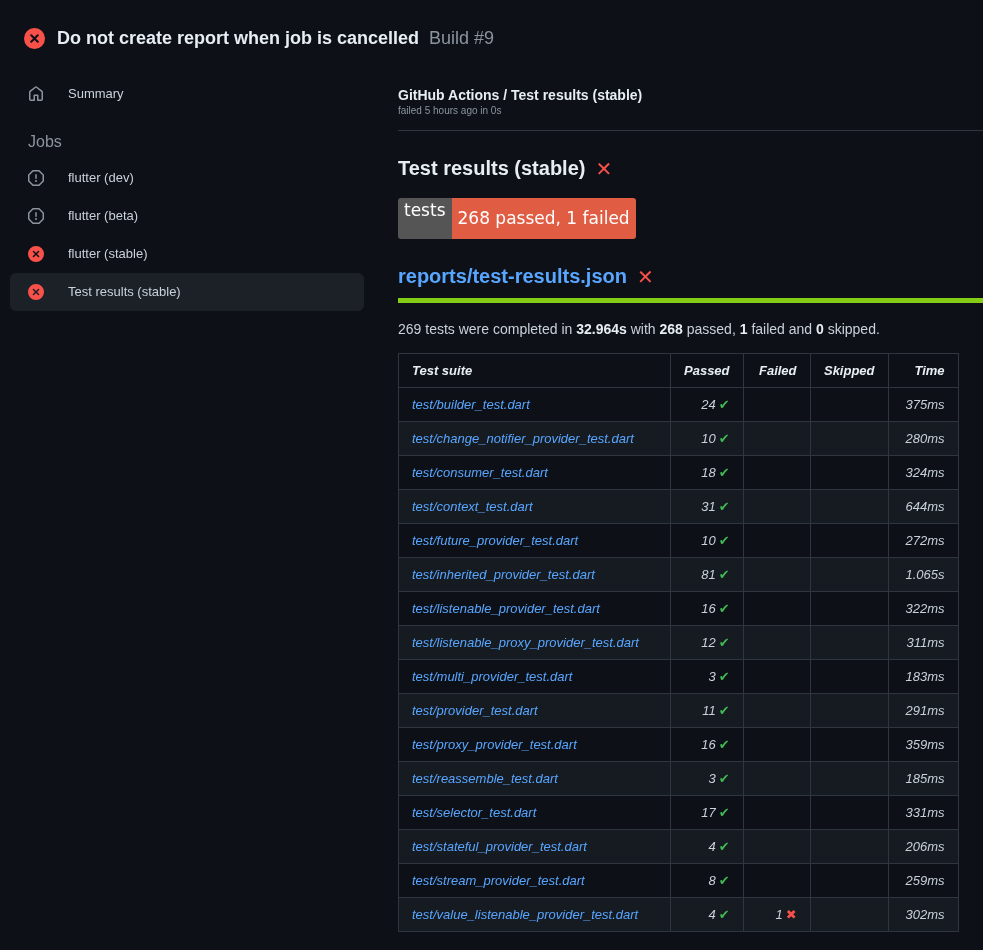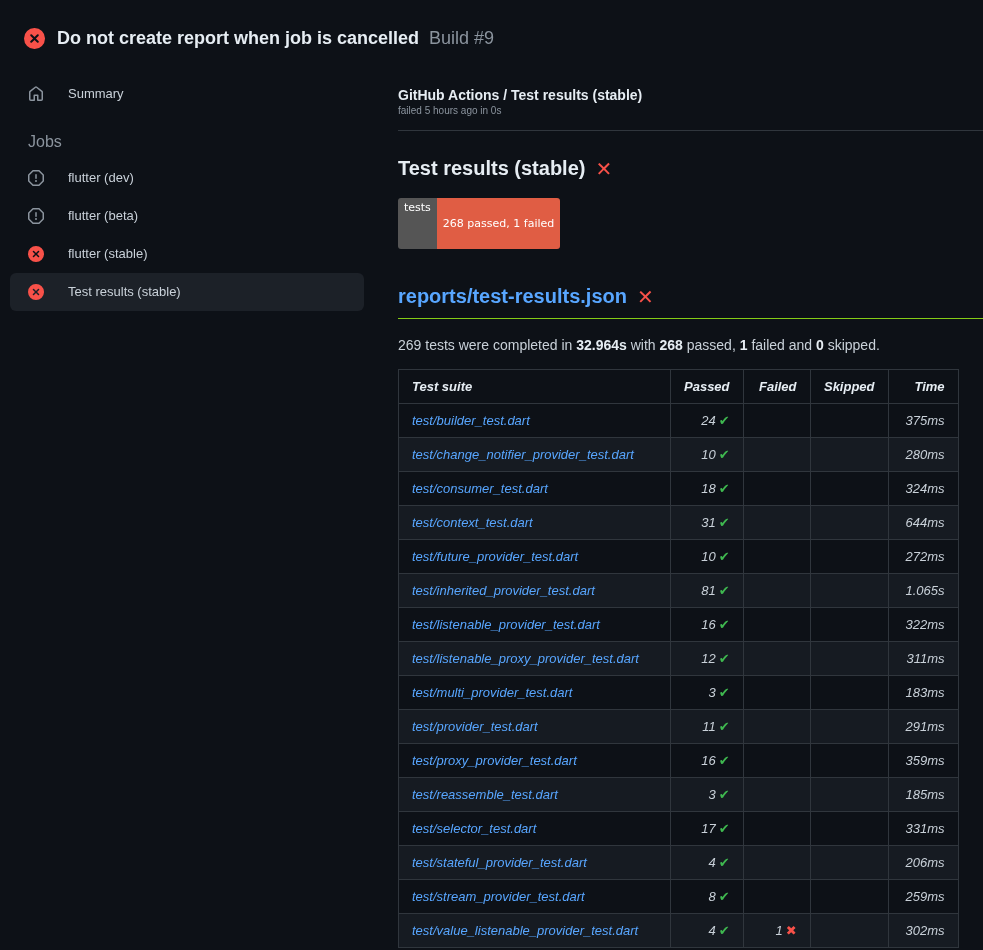--- a/index.html
+++ b/index.html
@@ -53,31 +53,31 @@
   .section-title {
     display:flex; align-items:center; gap:10px;
     font-size:20px; font-weight:700; color:#e6edf3;
     margin:26px 0 18px 0;
   }
   .x-mark { color:#f85149; font-weight:700; font-size:20px; line-height:1; }
 
   
   .badge {
     display:inline-flex; border-radius:3px; overflow:hidden;
-    font-size:11px; line-height:1; font-family:"DejaVu Sans",sans-serif;
+    font-size:17px; line-height:1; font-family:"DejaVu Sans",sans-serif;
   }
   .badge-label { background:#555555; color:#ffffff; padding:4px 6px; }
-  .badge-value { background:#e05d44; color:#ffffff; padding:20px 6px; }
+  .badge-value { background:#e05d44; color:#ffffff; padding:12px 6px; }
 
   .report-heading {
     display:flex; align-items:center; gap:10px;
     font-size:20px; font-weight:600;
-    margin:36px 0 0 0;
+    margin:26px 0 0 0;
     padding-bottom:10px;
-    border-bottom:1px solid #84cc16;
+    border-bottom:5px solid #84cc16;
   }
   .report-heading a { color:#58a6ff; }
 
   .summary-line { font-size:14px; color:#c9d1d9; margin:18px 0 16px 0; }
   .summary-line strong { color:#e6edf3; }
 
   
   table.results {
     border-collapse:collapse;
     font-size:13px;

